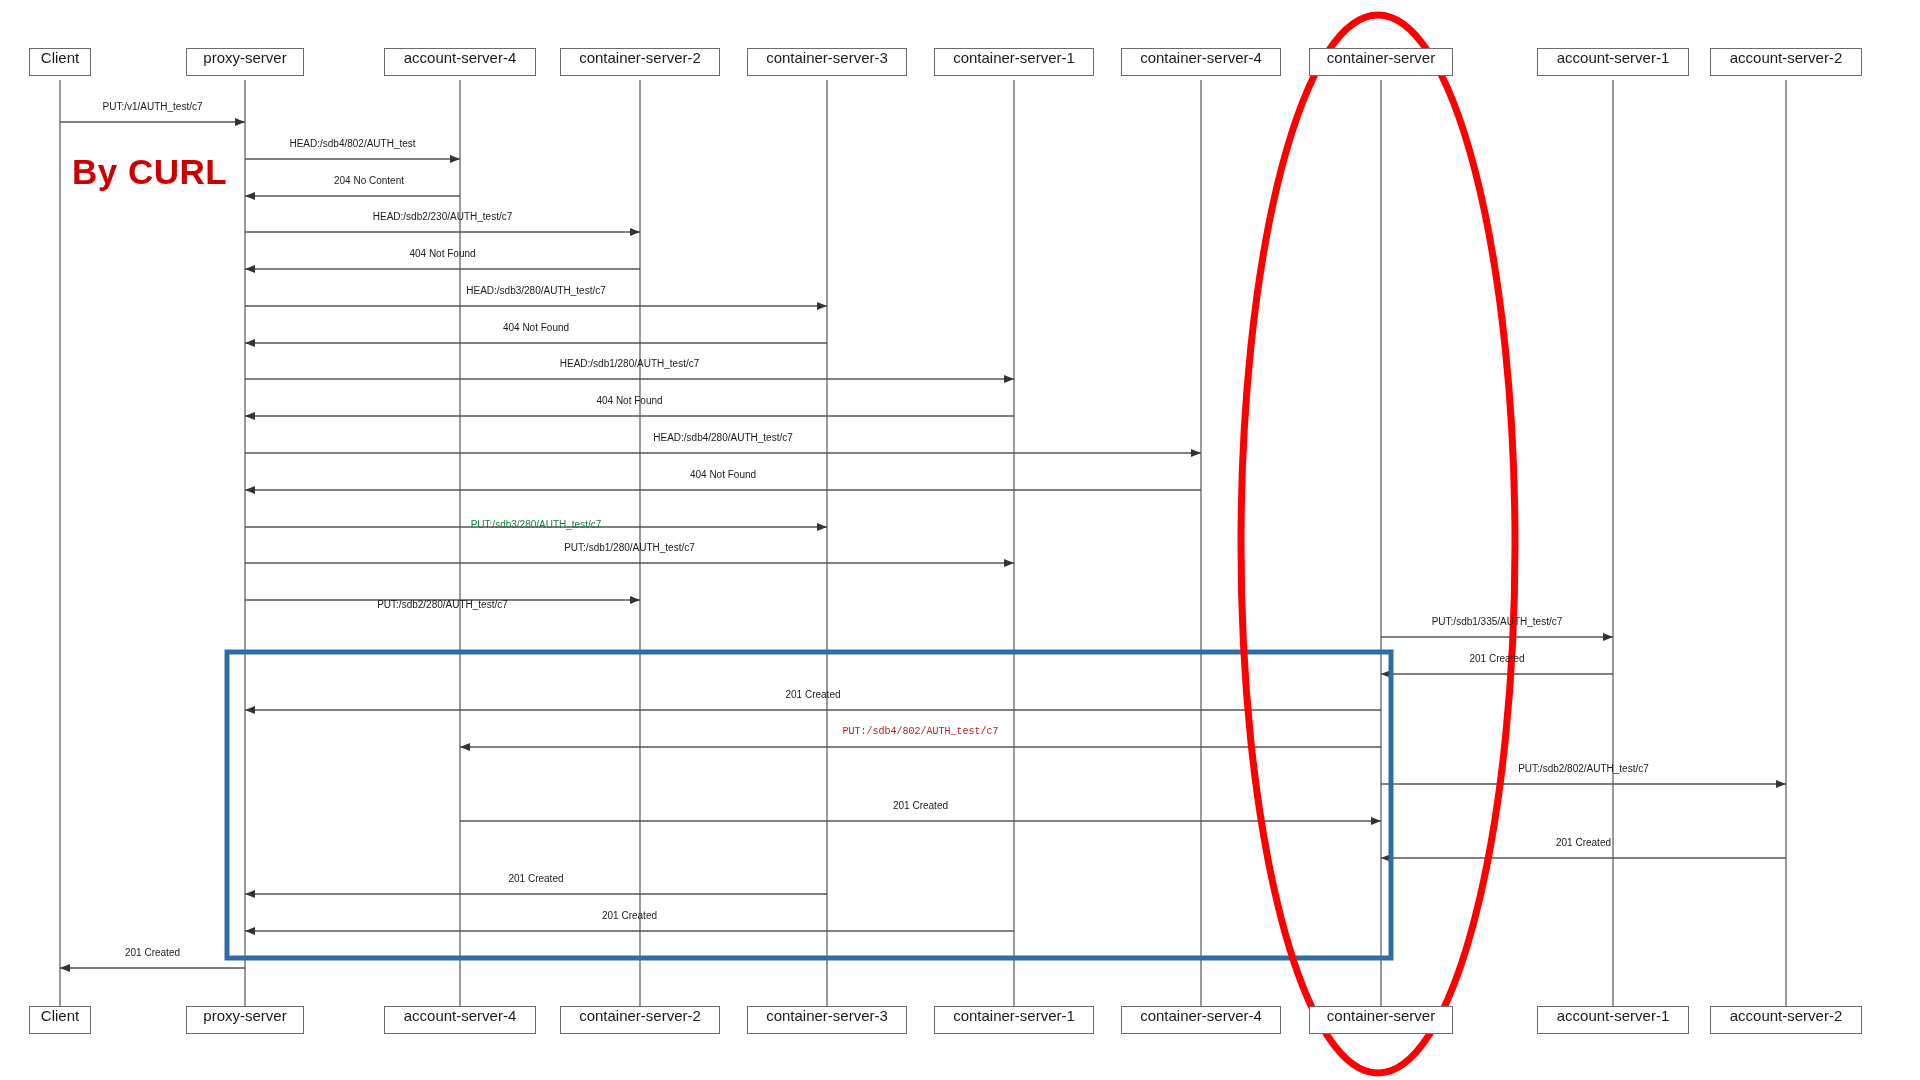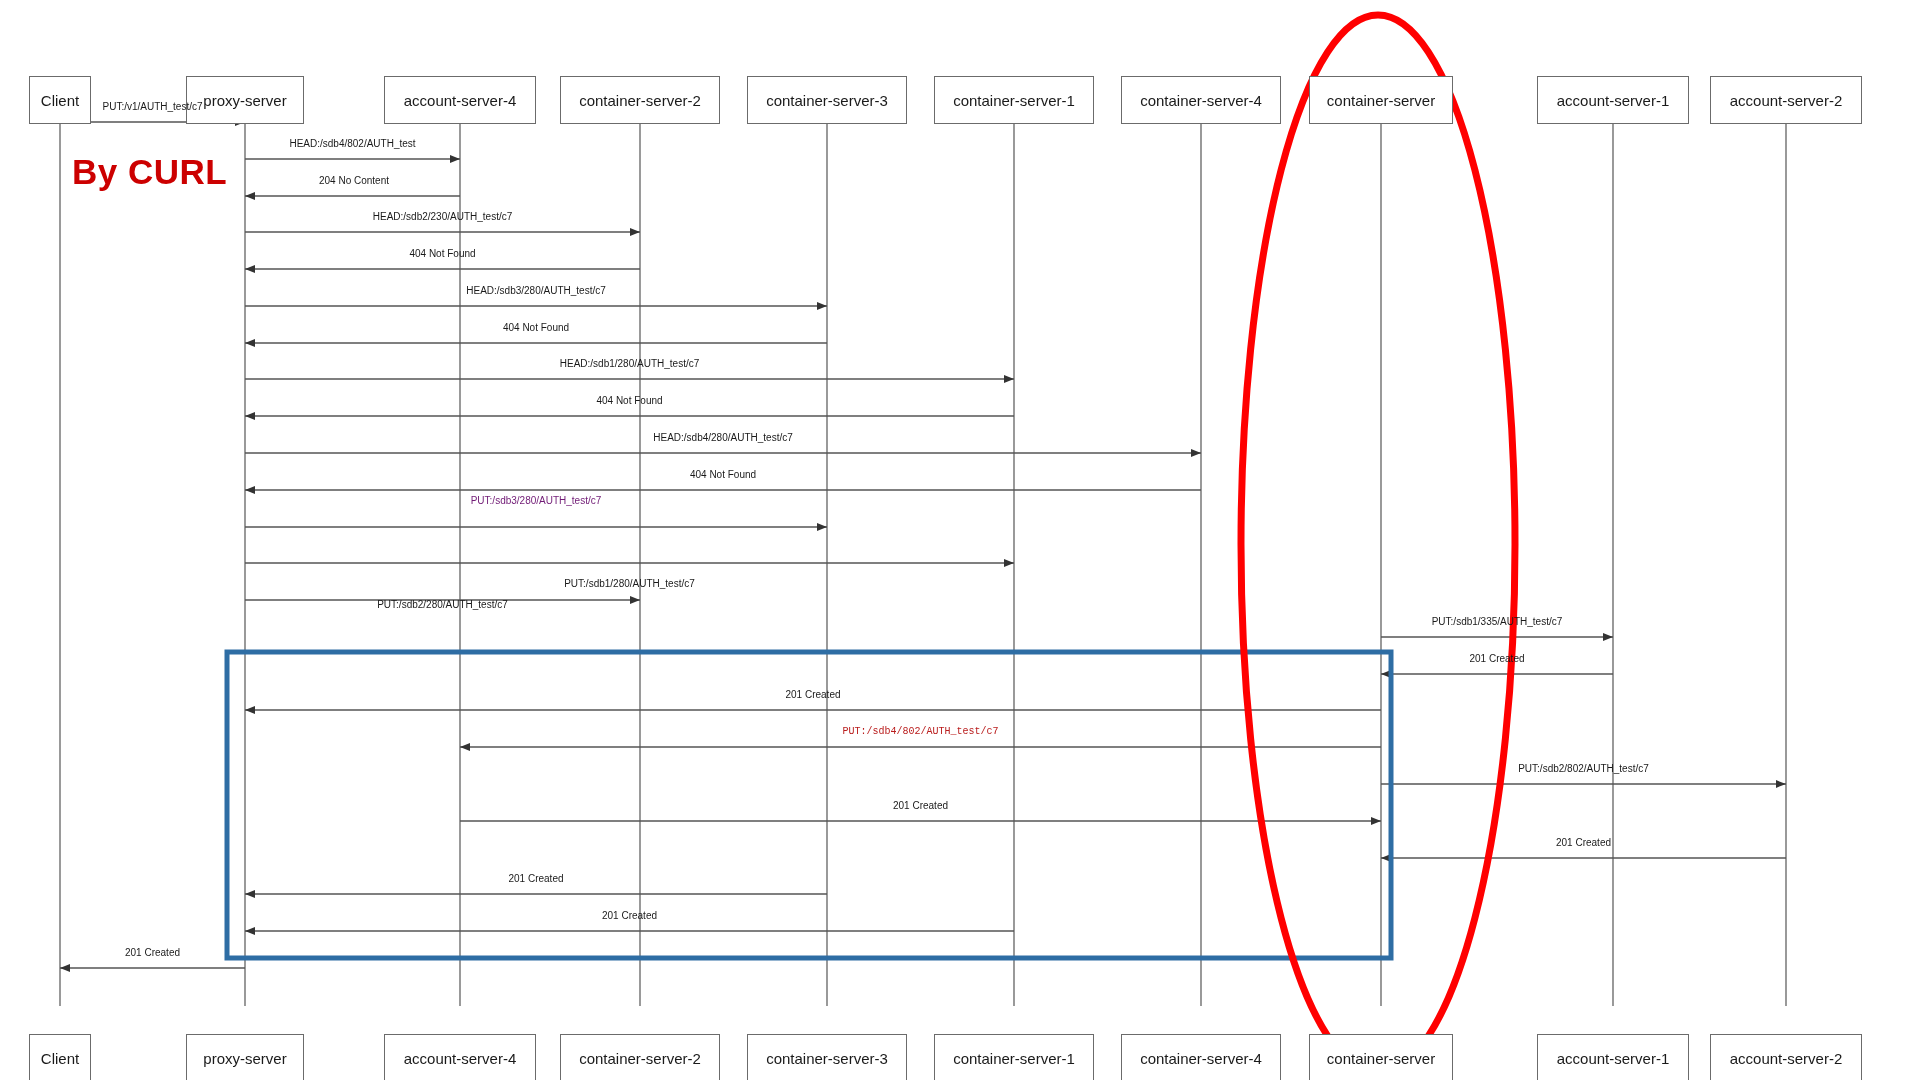--- a/index.html
+++ b/index.html
@@ -9,25 +9,24 @@
     font-family:"Liberation Sans", sans-serif;
     overflow:hidden;
     position:relative;
   }
   #canvas{position:absolute;left:0;top:0;width:1920px;height:1080px;}
   .lifeline-box{
     position:absolute;
     border:1px solid #6b6b6b;
     background:#ffffff;
     box-sizing:border-box;
-    display:flex;align-items:center;justify-content:center;
+    display:flex;align-items:flex-start;justify-content:center;
     font-size:15px;color:#1a1a1a;
     white-space:nowrap;
-    height:48px;
-    margin-top:28px;
+    height:28px;
   }
   .msg-label{
     position:absolute;
     font-size:10px;
     color:#1a1a1a;
     white-space:nowrap;
     transform:translateX(-50%);
     background:transparent;
   }
   .annot-curl{
@@ -152,31 +151,31 @@
     <div class="lifeline-box" style="left: 1537px; top: 1006px; width: 152px; border-color: rgb(107, 107, 107); color: rgb(26, 26, 26);">
       <span>account-server-1</span>
     </div>
     <div class="lifeline-box" style="left: 1710px; top: 1006px; width: 152px; border-color: rgb(107, 107, 107); color: rgb(26, 26, 26);">
       <span>account-server-2</span>
     </div>
   </div>
 <div id="message-labels">
     <div class="msg-label" style="left: 152.5px; top: 101px; color: rgb(26, 26, 26);">PUT:/v1/AUTH_test/c7</div>
     <div class="msg-label" style="left: 352.5px; top: 138px; color: rgb(26, 26, 26);">HEAD:/sdb4/802/AUTH_test</div>
-    <div class="msg-label" style="left: 354px; top: 175px; color: rgb(26, 26, 26);">204 No Content</div>
+    <div class="msg-label" style="left: 369px; top: 175px; color: rgb(26, 26, 26);">204 No Content</div>
     <div class="msg-label" style="left: 442.5px; top: 211px; color: rgb(26, 26, 26);">HEAD:/sdb2/230/AUTH_test/c7</div>
     <div class="msg-label" style="left: 442.5px; top: 248px; color: rgb(26, 26, 26);">404 Not Found</div>
     <div class="msg-label" style="left: 536px; top: 285px; color: rgb(26, 26, 26);">HEAD:/sdb3/280/AUTH_test/c7</div>
     <div class="msg-label" style="left: 536px; top: 322px; color: rgb(26, 26, 26);">404 Not Found</div>
     <div class="msg-label" style="left: 629.5px; top: 358px; color: rgb(26, 26, 26);">HEAD:/sdb1/280/AUTH_test/c7</div>
     <div class="msg-label" style="left: 629.5px; top: 395px; color: rgb(26, 26, 26);">404 Not Found</div>
     <div class="msg-label" style="left: 723px; top: 432px; color: rgb(26, 26, 26);">HEAD:/sdb4/280/AUTH_test/c7</div>
     <div class="msg-label" style="left: 723px; top: 469px; color: rgb(26, 26, 26);">404 Not Found</div>
-    <div class="msg-label" style="left: 536px; top: 495px; color: #701a75;">PUT:/sdb3/280/AUTH_test/c7</div>
-    <div class="msg-label" style="left: 629.5px; top: 542px; color: rgb(26, 26, 26); margin-top: 36px;">PUT:/sdb1/280/AUTH_test/c7</div>
+    <div class="msg-label" style="left: 536px; top: 519px; color: #15803d;">PUT:/sdb3/280/AUTH_test/c7</div>
+    <div class="msg-label" style="left: 629.5px; top: 542px; color: rgb(26, 26, 26);">PUT:/sdb1/280/AUTH_test/c7</div>
     <div class="msg-label" style="left: 442.5px; top: 579px; color: rgb(26, 26, 26); margin-top: 20px;">PUT:/sdb2/280/AUTH_test/c7</div>
     <div class="msg-label" style="left: 1497px; top: 616px; color: rgb(26, 26, 26);">PUT:/sdb1/335/AUTH_test/c7</div>
     <div class="msg-label" style="left: 1497px; top: 653px; color: rgb(26, 26, 26);">201 Created</div>
     <div class="msg-label" style="left: 813px; top: 689px; color: rgb(26, 26, 26);">201 Created</div>
     <div class="msg-label" style="left: 920.5px; top: 726px; color: #b91c1c; font-family: Liberation Mono, monospace;">PUT:/sdb4/802/AUTH_test/c7</div>
     <div class="msg-label" style="left: 1583.5px; top: 763px; color: rgb(26, 26, 26);">PUT:/sdb2/802/AUTH_test/c7</div>
     <div class="msg-label" style="left: 920.5px; top: 800px; color: rgb(26, 26, 26);">201 Created</div>
     <div class="msg-label" style="left: 1583.5px; top: 837px; color: rgb(26, 26, 26);">201 Created</div>
     <div class="msg-label" style="left: 536px; top: 873px; color: rgb(26, 26, 26);">201 Created</div>
     <div class="msg-label" style="left: 629.5px; top: 910px; color: rgb(26, 26, 26);">201 Created</div>

